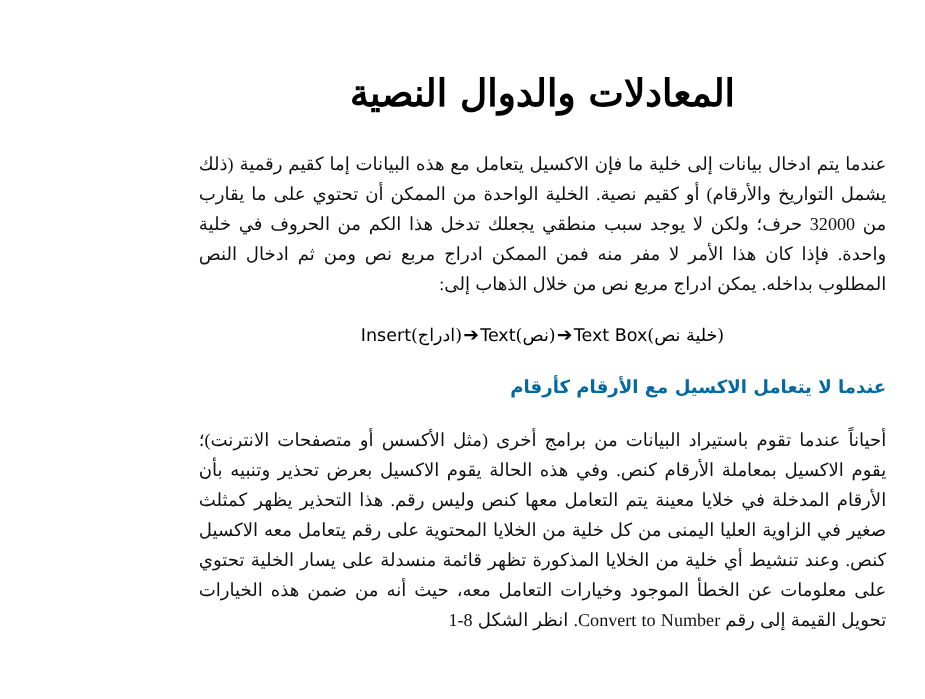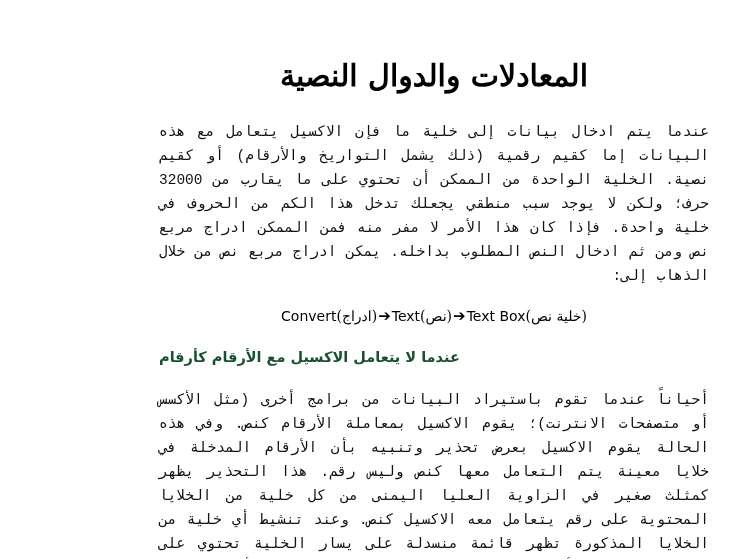--- a/index.html
+++ b/index.html
@@ -43,21 +43,21 @@
   .content {
     position: absolute;
     top: 120px;
     left: 95px;
     width: 550px;
     direction: rtl;
   }
 
   p.body-par {
     margin: 0 0 0 0;
-    font-family: Liberation Mono, monospace;
+    font-family: Liberation Serif, serif;
     font-size: 14.5px;
     line-height: 24px;
     text-align: justify;
     text-align-last: right;
     direction: rtl;
     unicode-bidi: isolate;
     color: #111111;
     word-spacing: 0.5px;
   }
 
@@ -85,24 +85,24 @@
     font-size: 15px;
     padding: 0 1px;
   }
 
   h2.sub-heading {
     margin: 18px 0 0 0;
     font-family: "DejaVu Sans", "Liberation Sans", sans-serif;
     font-weight: bold;
     font-size: 14.5px;
     line-height: 22px;
-    text-align: left;
+    text-align: right;
     direction: rtl;
     unicode-bidi: isolate;
-    color: #14532d;
+    color: #0369a1;
   }
 
   .latin {
     font-family: "DejaVu Sans", "Liberation Sans", sans-serif;
     direction: ltr;
     unicode-bidi: isolate;
     font-size: 14px;
   }
 </style>
 </head>
@@ -110,21 +110,21 @@
 
 <div class="page">
 
   <h1 class="doc-title">المعادلات والدوال النصية</h1>
 
   <div class="content">
 
     <p class="body-par">عندما يتم ادخال بيانات إلى خلية ما فإن الاكسيل يتعامل مع هذه البيانات إما كقيم رقمية (ذلك يشمل التواريخ والأرقام) أو كقيم نصية. الخلية الواحدة من الممكن أن تحتوي على ما يقارب من 32000 حرف؛ ولكن لا يوجد سبب منطقي يجعلك تدخل هذا الكم من الحروف في خلية واحدة. فإذا كان هذا الأمر لا مفر منه فمن الممكن ادراج مربع نص ومن ثم ادخال النص المطلوب بداخله. يمكن ادراج مربع نص من خلال الذهاب إلى:</p>
 
     <div class="menu-path">
-      <span class="latin">Convert</span><span class="ar">(ادراج)</span><span class="arrow">➔</span><span class="latin">Text</span><span class="ar">(نص)</span><span class="arrow">➔</span><span class="latin">Text Box</span><span class="ar">(خلية نص)</span>
+      <span class="latin">Insert</span><span class="ar">(ادراج)</span><span class="arrow">➔</span><span class="latin">Text</span><span class="ar">(نص)</span><span class="arrow">➔</span><span class="latin">Text Box</span><span class="ar">(خلية نص)</span>
     </div>
 
 
     <h2 class="sub-heading">عندما لا يتعامل الاكسيل مع الأرقام كأرقام</h2>
 
     <p class="body-par par-gap">أحياناً عندما تقوم باستيراد البيانات من برامج أخرى (مثل الأكسس أو متصفحات الانترنت)؛ يقوم الاكسيل بمعاملة الأرقام كنص. وفي هذه الحالة يقوم الاكسيل بعرض تحذير وتنبيه بأن الأرقام المدخلة في خلايا معينة يتم التعامل معها كنص وليس رقم. هذا التحذير يظهر كمثلث صغير في الزاوية العليا اليمنى من كل خلية من الخلايا المحتوية على رقم يتعامل معه الاكسيل كنص. وعند تنشيط أي خلية من الخلايا المذكورة تظهر قائمة منسدلة على يسار الخلية تحتوي على معلومات عن الخطأ الموجود وخيارات التعامل معه، حيث أنه من ضمن هذه الخيارات تحويل القيمة إلى رقم Convert to Number. انظر الشكل 8-1</p>
 
   </div>
 </div>
 

